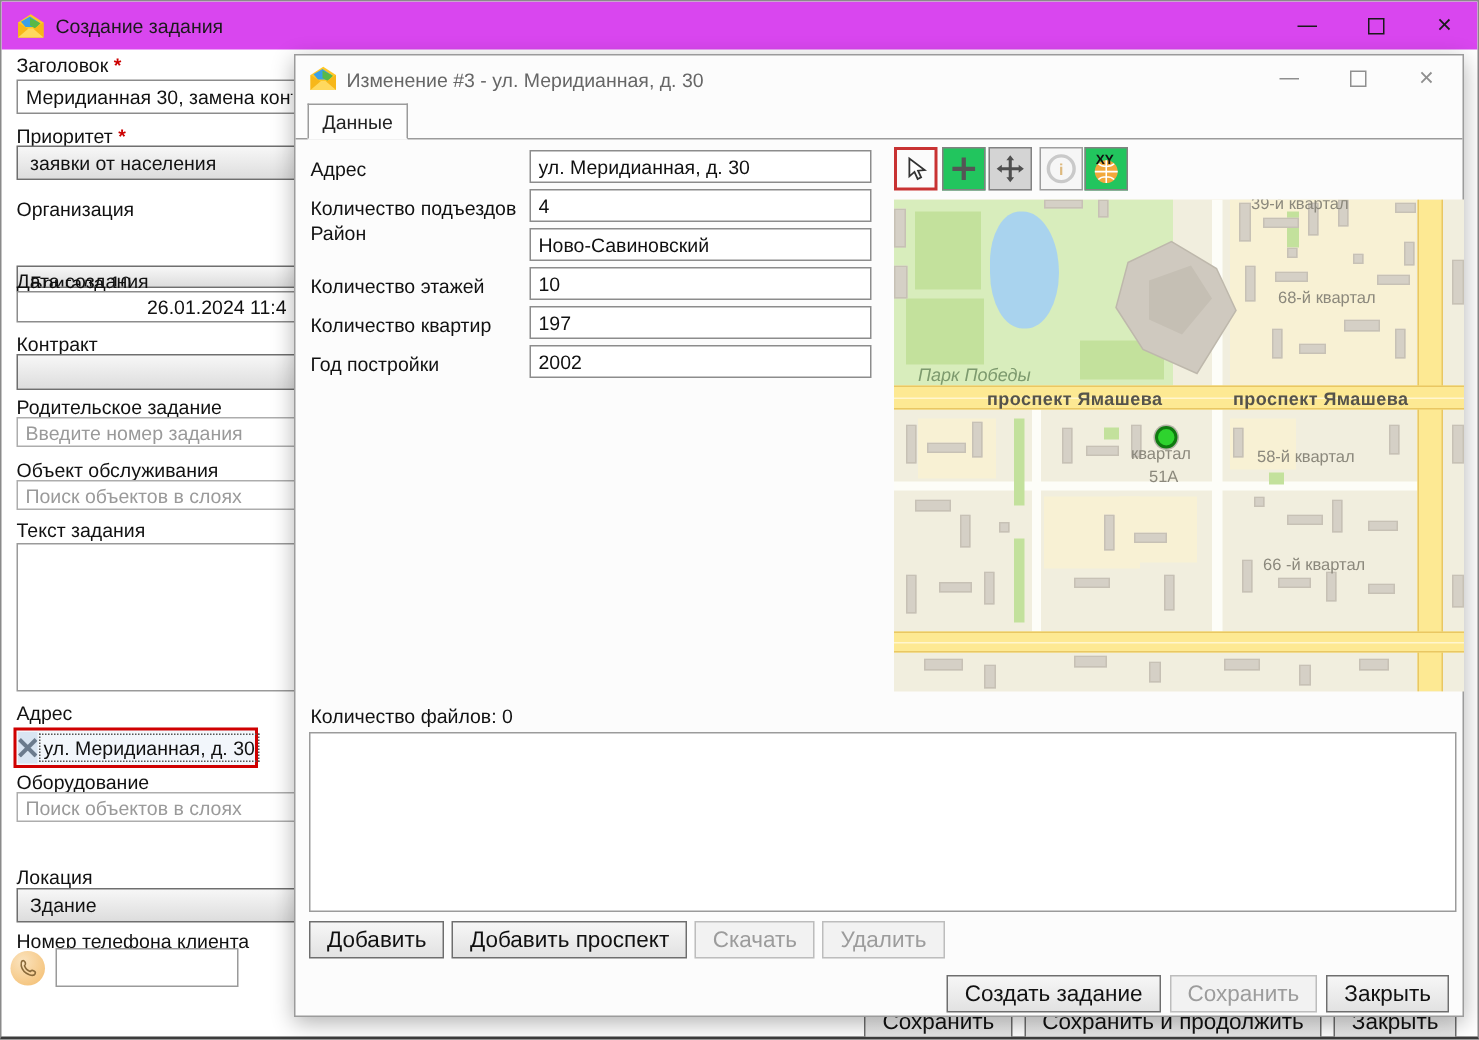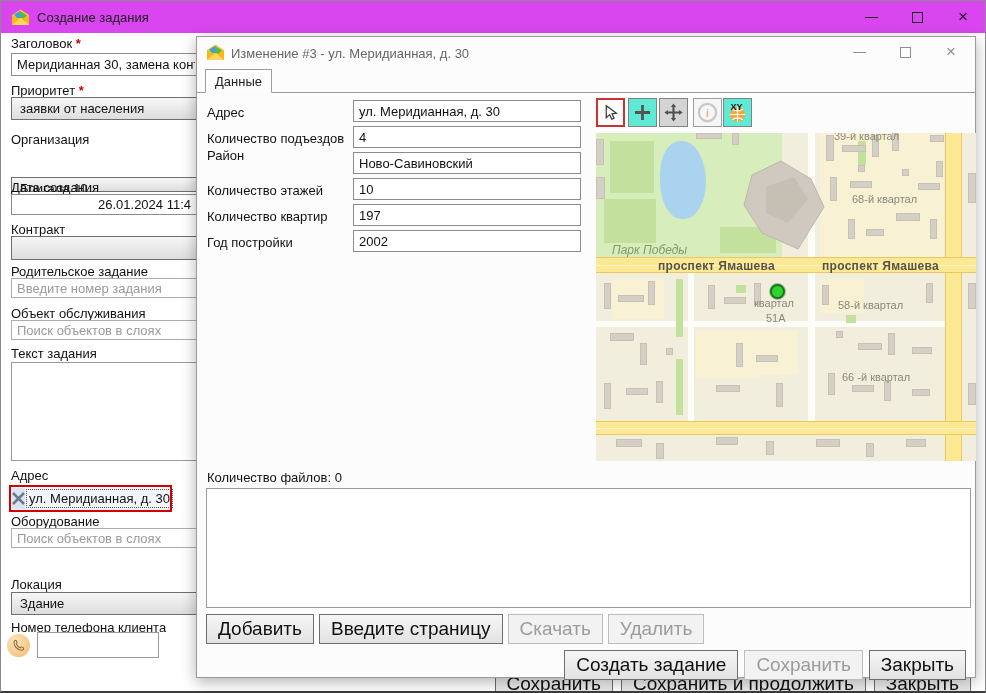--- a/index.html
+++ b/index.html
@@ -22,40 +22,40 @@
   .dd { position:absolute; background:linear-gradient(#f7f7f7,#dddddd); border:1px solid #6f6f6f;
         font-size:13px; color:#111; padding:3px 8px 0 8px; overflow:hidden; white-space:nowrap; }
   .addr-ctl { position:absolute; left:8px; top:484px; width:163px; height:27px; border:2px solid #d00000;
               background:#f2f6fb; display:flex; align-items:center; }
   .addr-x { width:20px; height:21px; background:#d9e5f2; display:flex; align-items:center; justify-content:center;
             margin-left:1px; }
   .addr-txt { font-size:13px; color:#111; outline:1px dotted #555; padding:1px 2px; margin-left:2px; white-space:nowrap; }
   .phone-ic { position:absolute; left:6px; top:633px; width:23px; height:23px; border-radius:50%;
               background:radial-gradient(circle at 35% 30%, #fbe3bd, #f3bc6d); display:flex; align-items:center; justify-content:center; }
   .bottom-row { position:absolute; right:14px; top:668px; display:flex; gap:8px; }
-  .btn { background:linear-gradient(#f6f6f6,#e2e2e2); border:1px solid #6e6e6e; font-size:19px;
+  .btn { background:linear-gradient(#f6f6f6,#e2e2e2); border:1px solid #6e6e6e; font-size:15px;
          color:#111; padding:3px 11px; white-space:nowrap; font-family:"Liberation Sans", sans-serif; }
   .btn.disabled { border-color:#bdbdbd; color:#9c9c9c; background:#f2f2f2; }
 
   
   .dialog { position:absolute; left:196px; top:36px; width:780px; height:642px; background:#fcfcfc;
             border:1px solid #9b9b9b; box-shadow:0 4px 14px rgba(0,0,0,.30); z-index:10; }
   .dlg-title { position:absolute; left:34px; top:9px; font-size:13px; color:#666; white-space:nowrap; }
   .dlg-controls { position:absolute; right:16px; top:0; height:30px; display:flex; align-items:center; gap:30px; }
   .dlg-controls .wc { color:#8f8f8f; }
   .dlg-controls .min-line { border-top-color:#8f8f8f; }
   .dlg-controls .max-box { border-color:#8f8f8f; }
   .tabs { position:absolute; left:0; top:31px; right:0; height:25px; border-bottom:1px solid #9b9b9b; padding-left:8px; display:flex; align-items:flex-end; }
   .tab { font-size:13px; color:#222; padding:4px 9px 3px 9px; border:1px solid #9b9b9b; position:relative; }
   .tab.active { background:#fdfdfd; border-bottom:1px solid #fdfdfd; margin-bottom:-1px; z-index:2; }
   .tab.inactive { background:linear-gradient(#f4f4f4,#e4e4e4); border-left:none; margin-bottom:0; height:22px; }
   .frm-lbl { position:absolute; left:10px; font-size:13px; color:#111; white-space:nowrap; }
   .frm-inp { position:absolute; left:156px; width:228px; height:22px; border:1px solid #8c8c8c; background:#fff;
              font-size:13px; color:#111; padding:1px 5px; font-family:"Liberation Sans", sans-serif; }
-  .toolbar-btn { position:absolute; top:61px; width:29px; height:29px; background:#5eead4; border:1px solid #828282;
+  .toolbar-btn { position:absolute; top:61px; width:29px; height:29px; background:#22c55e; border:1px solid #828282;
                  display:flex; align-items:center; justify-content:center; }
   .toolbar-btn.sel { border:2px solid #c83232; background:#fbfbfb; }
   .toolbar-btn.pressed { background:#d4d4d4; }
   .toolbar-btn.off { background:#f6f6f6; border-color:#9e9e9e; }
   .files-lbl { position:absolute; left:10px; top:433px; font-size:13px; color:#111; }
   .files-box { position:absolute; left:9px; top:451px; width:765px; height:120px; background:#fff; border:1px solid #9b9b9b; }
   .file-btns { position:absolute; left:9px; top:577px; display:flex; gap:5px; }
   .dlg-footer { position:absolute; right:9px; top:613px; display:flex; gap:6px; }
 
   
@@ -326,21 +326,21 @@
     <span class="mlbl" style="left:242px; top:166px;">58-й квартал</span>
     <span class="mlbl" style="left:246px; top:238px;">66 -й квартал</span>
 
     <span class="marker" style="left:174px; top:151px;"></span>
   </div>
 
   <span class="files-lbl">Количество файлов: 0</span>
   <div class="files-box"></div>
   <div class="file-btns">
     <button class="btn">Добавить</button>
-    <button class="btn">Введите страницу</button>
+    <button class="btn">Добавить проспект</button>
     <button class="btn disabled">Скачать</button>
     <button class="btn disabled">Удалить</button>
   </div>
 
   <div class="dlg-footer">
     <button class="btn">Создать задание</button>
     <button class="btn disabled">Сохранить</button>
     <button class="btn">Закрыть</button>
   </div>
 </div>

